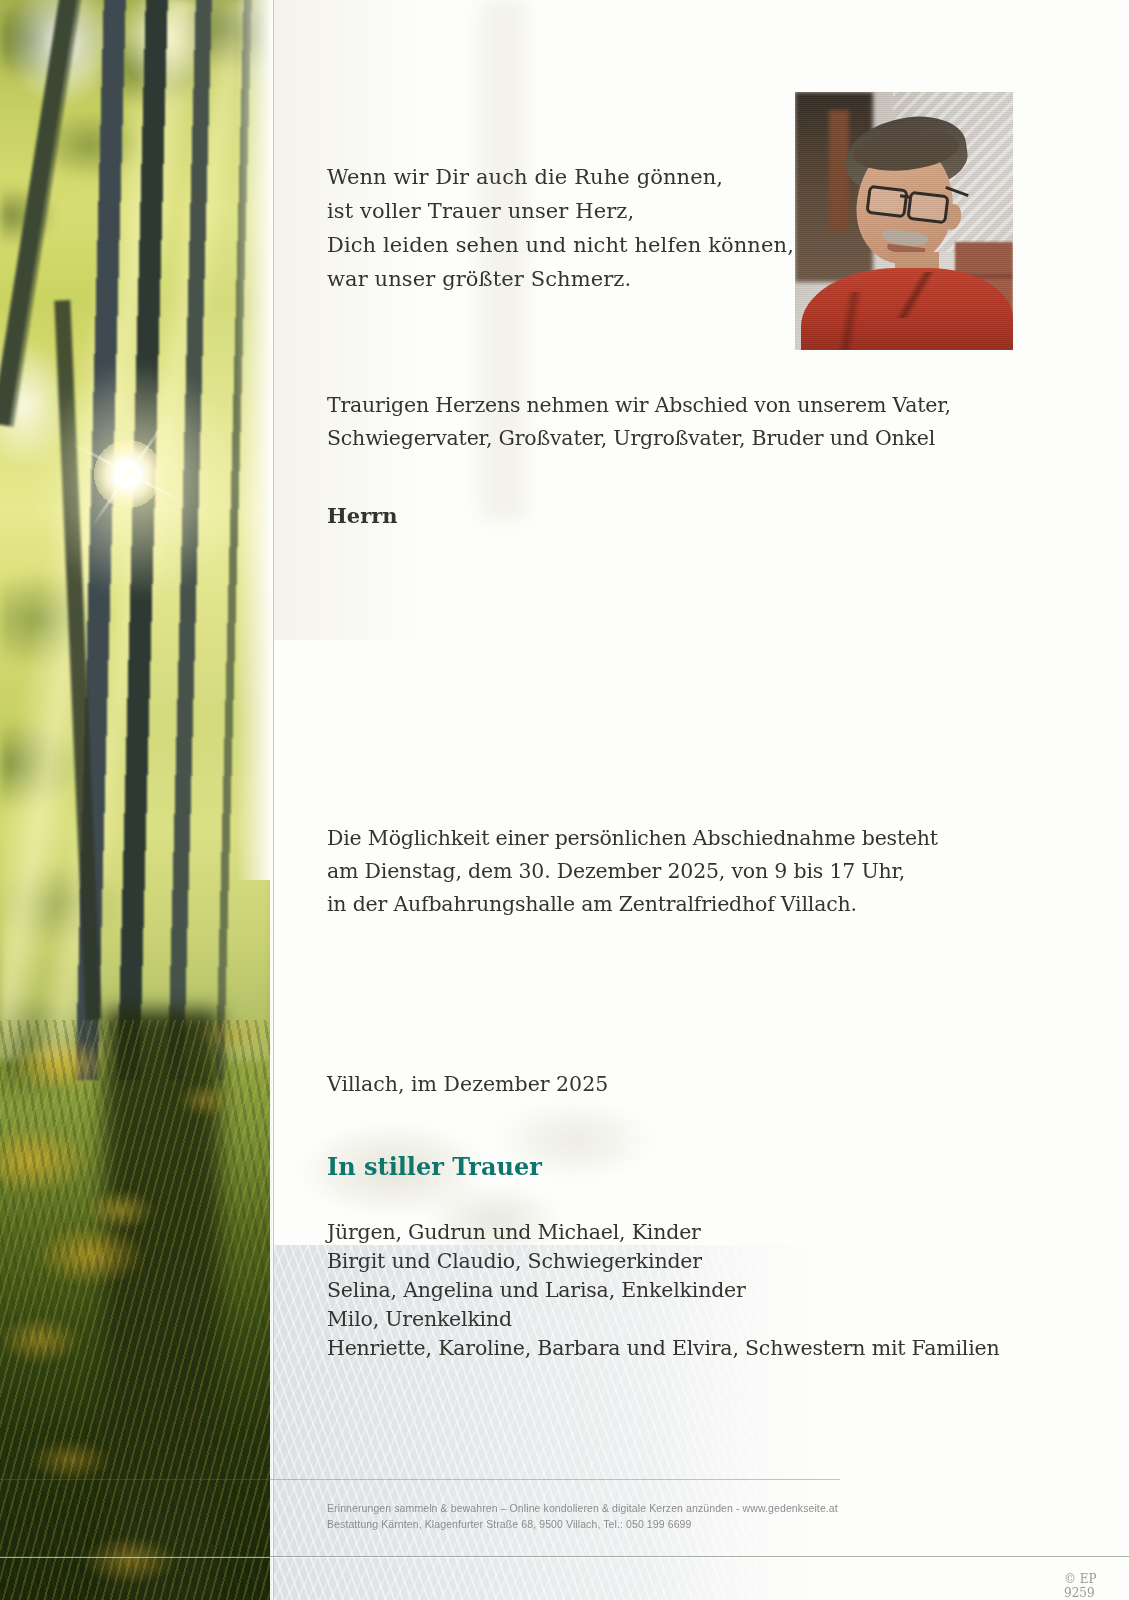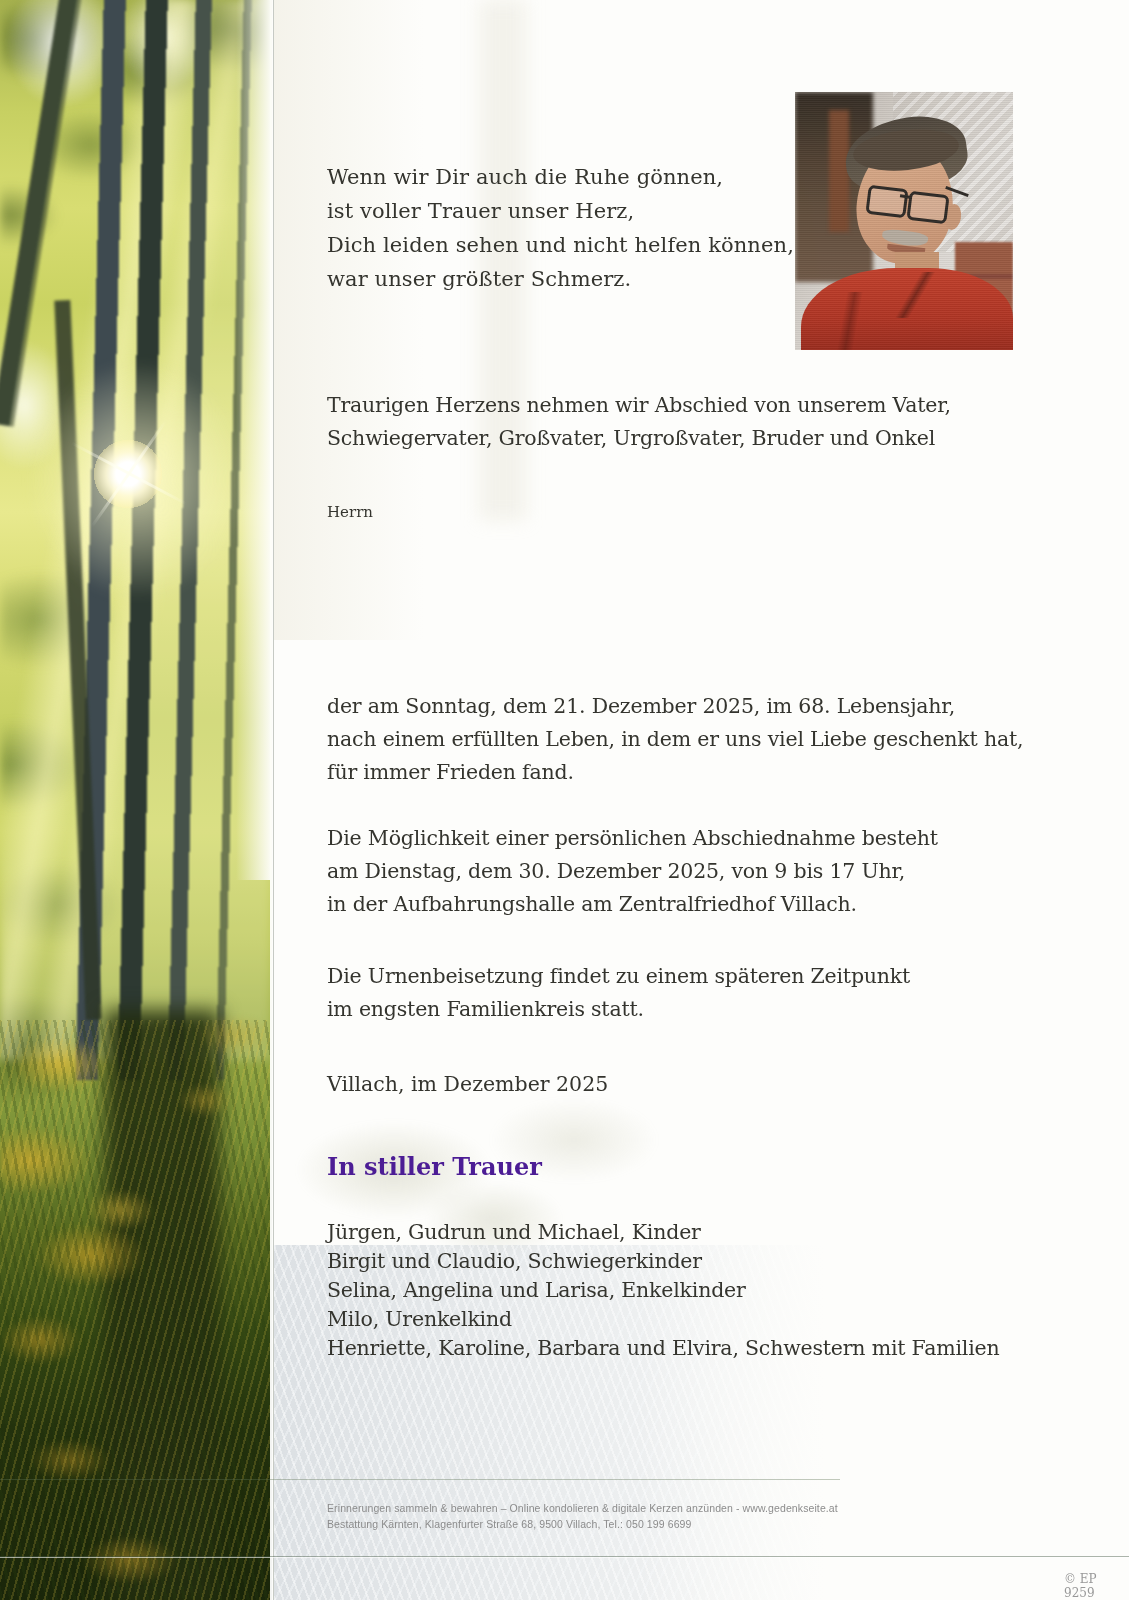--- a/index.html
+++ b/index.html
@@ -154,27 +154,27 @@
     background:linear-gradient(120deg, transparent 40%, rgba(60,20,12,.5) 48%, transparent 56%); }
   .p-fold { left:40px; top:200px; width:30px; height:58px;
     background:linear-gradient(100deg, transparent 30%, rgba(70,20,12,.4) 50%, transparent 70%); }
   .p-grain { inset:0;
     background:repeating-linear-gradient(0deg, rgba(255,255,255,.04) 0 1px, rgba(0,0,0,.05) 1px 2px); }
 
   
   .txt { position:absolute; left:327px; white-space:pre-line; }
   .verse    { top:160px;  font-size:21px;   line-height:34px; letter-spacing:.1px; }
   .intro    { top:389px;  font-size:20.5px; line-height:33px; letter-spacing:-.2px; }
-  .herrn    { top:503px;  font-size:15px; }
+  .herrn    { top:503px;  font-size:21px;font-weight:bold; }
   .name     { top:545px;  font-size:62px; line-height:68px; color:#2c2c27; letter-spacing:.5px; }
   .death    { top:690px;  font-size:20.5px; line-height:33px; letter-spacing:-.2px; }
   .viewing  { top:822px;  font-size:20.5px; line-height:33px; letter-spacing:-.2px; }
   .urn      { top:960px;  font-size:20.5px; line-height:33px; letter-spacing:-.2px; }
   .placedate{ top:1072px; font-size:20.5px; }
-  .mourning { top:1152px; font-size:24px; font-weight:600; color:#4c1d95; }
+  .mourning { top:1152px; font-size:24px; font-weight:600; color:#0f766e; }
   .mourners { top:1218px; font-size:20.5px; line-height:29px; letter-spacing:-.2px; }
   .closing  { top:1384px; font-size:20.5px; }
   .footer   { top:1492px; font-family:"Liberation Sans", sans-serif; font-size:10.5px;
               line-height:16px; color:#8c8c8c; letter-spacing:.1px;margin-top:8px; }
   .copyright{ position:absolute; left:1064px; top:1572px; font-size:12px; color:#989898; }
 </style>
 </head>
 <body>
 
 <div class="page">
@@ -229,28 +229,23 @@
     <div class="p-grain"></div>
   </div>
 
   <div class="txt verse">Wenn wir Dir auch die Ruhe gönnen,
 ist voller Trauer unser Herz,
 Dich leiden sehen und nicht helfen können,
 war unser größter Schmerz.</div>
   <div class="txt intro">Traurigen Herzens nehmen wir Abschied von unserem Vater,
 Schwiegervater, Großvater, Urgroßvater, Bruder und Onkel</div>
   <div class="txt herrn">Herrn</div>
-  <div class="txt death">der am Sonntag, dem 21. Dezember 2025, im 68. Lebensjahr,
-nach einem erfüllten Leben, in dem er uns viel Liebe geschenkt hat,
-für immer Frieden fand.</div>
   <div class="txt viewing">Die Möglichkeit einer persönlichen Abschiednahme besteht
 am Dienstag, dem 30. Dezember 2025, von 9 bis 17 Uhr,
 in der Aufbahrungshalle am Zentralfriedhof Villach.</div>
-  <div class="txt urn">Die Urnenbeisetzung findet zu einem späteren Zeitpunkt
-im engsten Familienkreis statt.</div>
   <div class="txt placedate">Villach, im Dezember 2025</div>
   <div class="txt mourning">In stiller Trauer</div>
   <div class="txt mourners">Jürgen, Gudrun und Michael, Kinder
 Birgit und Claudio, Schwiegerkinder
 Selina, Angelina und Larisa, Enkelkinder
 Milo, Urenkelkind
 Henriette, Karoline, Barbara und Elvira, Schwestern mit Familien</div>
   <div class="txt footer">Erinnerungen sammeln &amp; bewahren – Online kondolieren &amp; digitale Kerzen anzünden - www.gedenkseite.at
 Bestattung Kärnten, Klagenfurter Straße 68, 9500 Villach, Tel.: 050 199 6699</div>
   <div class="copyright">© EP 9259</div>

